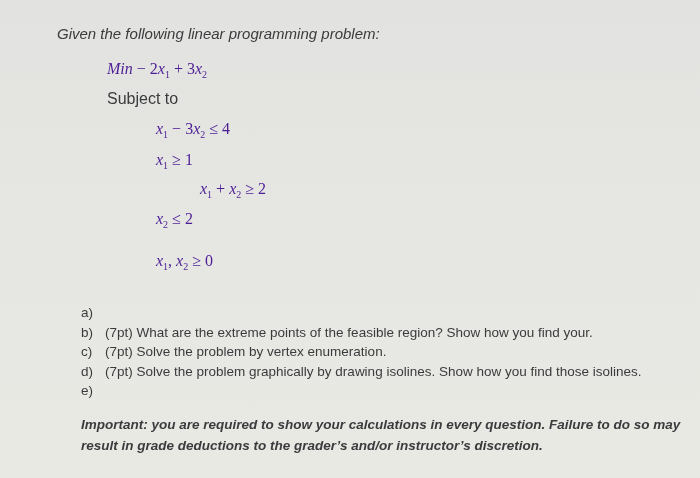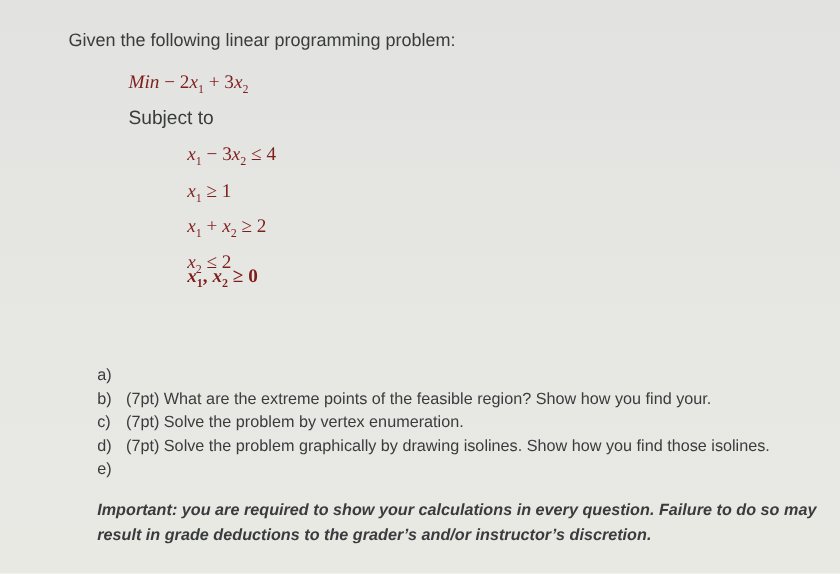--- a/index.html
+++ b/index.html
@@ -4,31 +4,31 @@
 <style>
   html, body { margin: 0; padding: 0; }
   body {
     width: 700px; height: 478px; overflow: hidden;
     background: linear-gradient(180deg, #e2e3e0 0%, #e6e7e3 50%, #e9e9e4 100%);
     color: #3a3b3d;
     font-family: "Liberation Sans", sans-serif;
     position: relative;
   }
   .abs { position: absolute; white-space: nowrap; }
-  .intro { left: 57px; top: 25px; font-size: 15px; }
-  .math { font-family: "Liberation Serif", serif; font-style: italic; font-size: 16px; color: #7f1d1d; }
+  .intro { left: 57px; top: 25px; font-size: 15px; font-style: italic; }
+  .math { font-family: "Liberation Serif", serif; font-style: italic; font-size: 16px; color: #4c1d95; }
   .math sub { font-size: 10px; font-style: normal; }
   .objective { left: 107px; top: 60px; }
   .subject { left: 107px; top: 90px; font-size: 16px; }
   .constraint { left: 156px; }
   .c0 { top: 120px; }
   .c1 { top: 151px; }
-  .c2 { top: 180px; }
+  .c2 { top: 180px; margin-left: 44px; }
   .c3 { top: 210px; text-align: center; }
-  .c4 { top: 222px; font-weight: bold; }
+  .c4 { top: 252px; }
   .questions { left: 81px; top: 303px; font-size: 13.5px; line-height: 19.5px; }
   .q { display: flex; }
   .q .letter { width: 24px; }
   .important { left: 81px; top: 414px; font-size: 13.5px; font-weight: bold; line-height: 21px; white-space: normal; width: 615px; font-style: italic; }
   .up { font-style: normal; }
 </style>
 </head>
 <body>
 
 <div class="abs intro">Given the following linear programming problem:</div>

